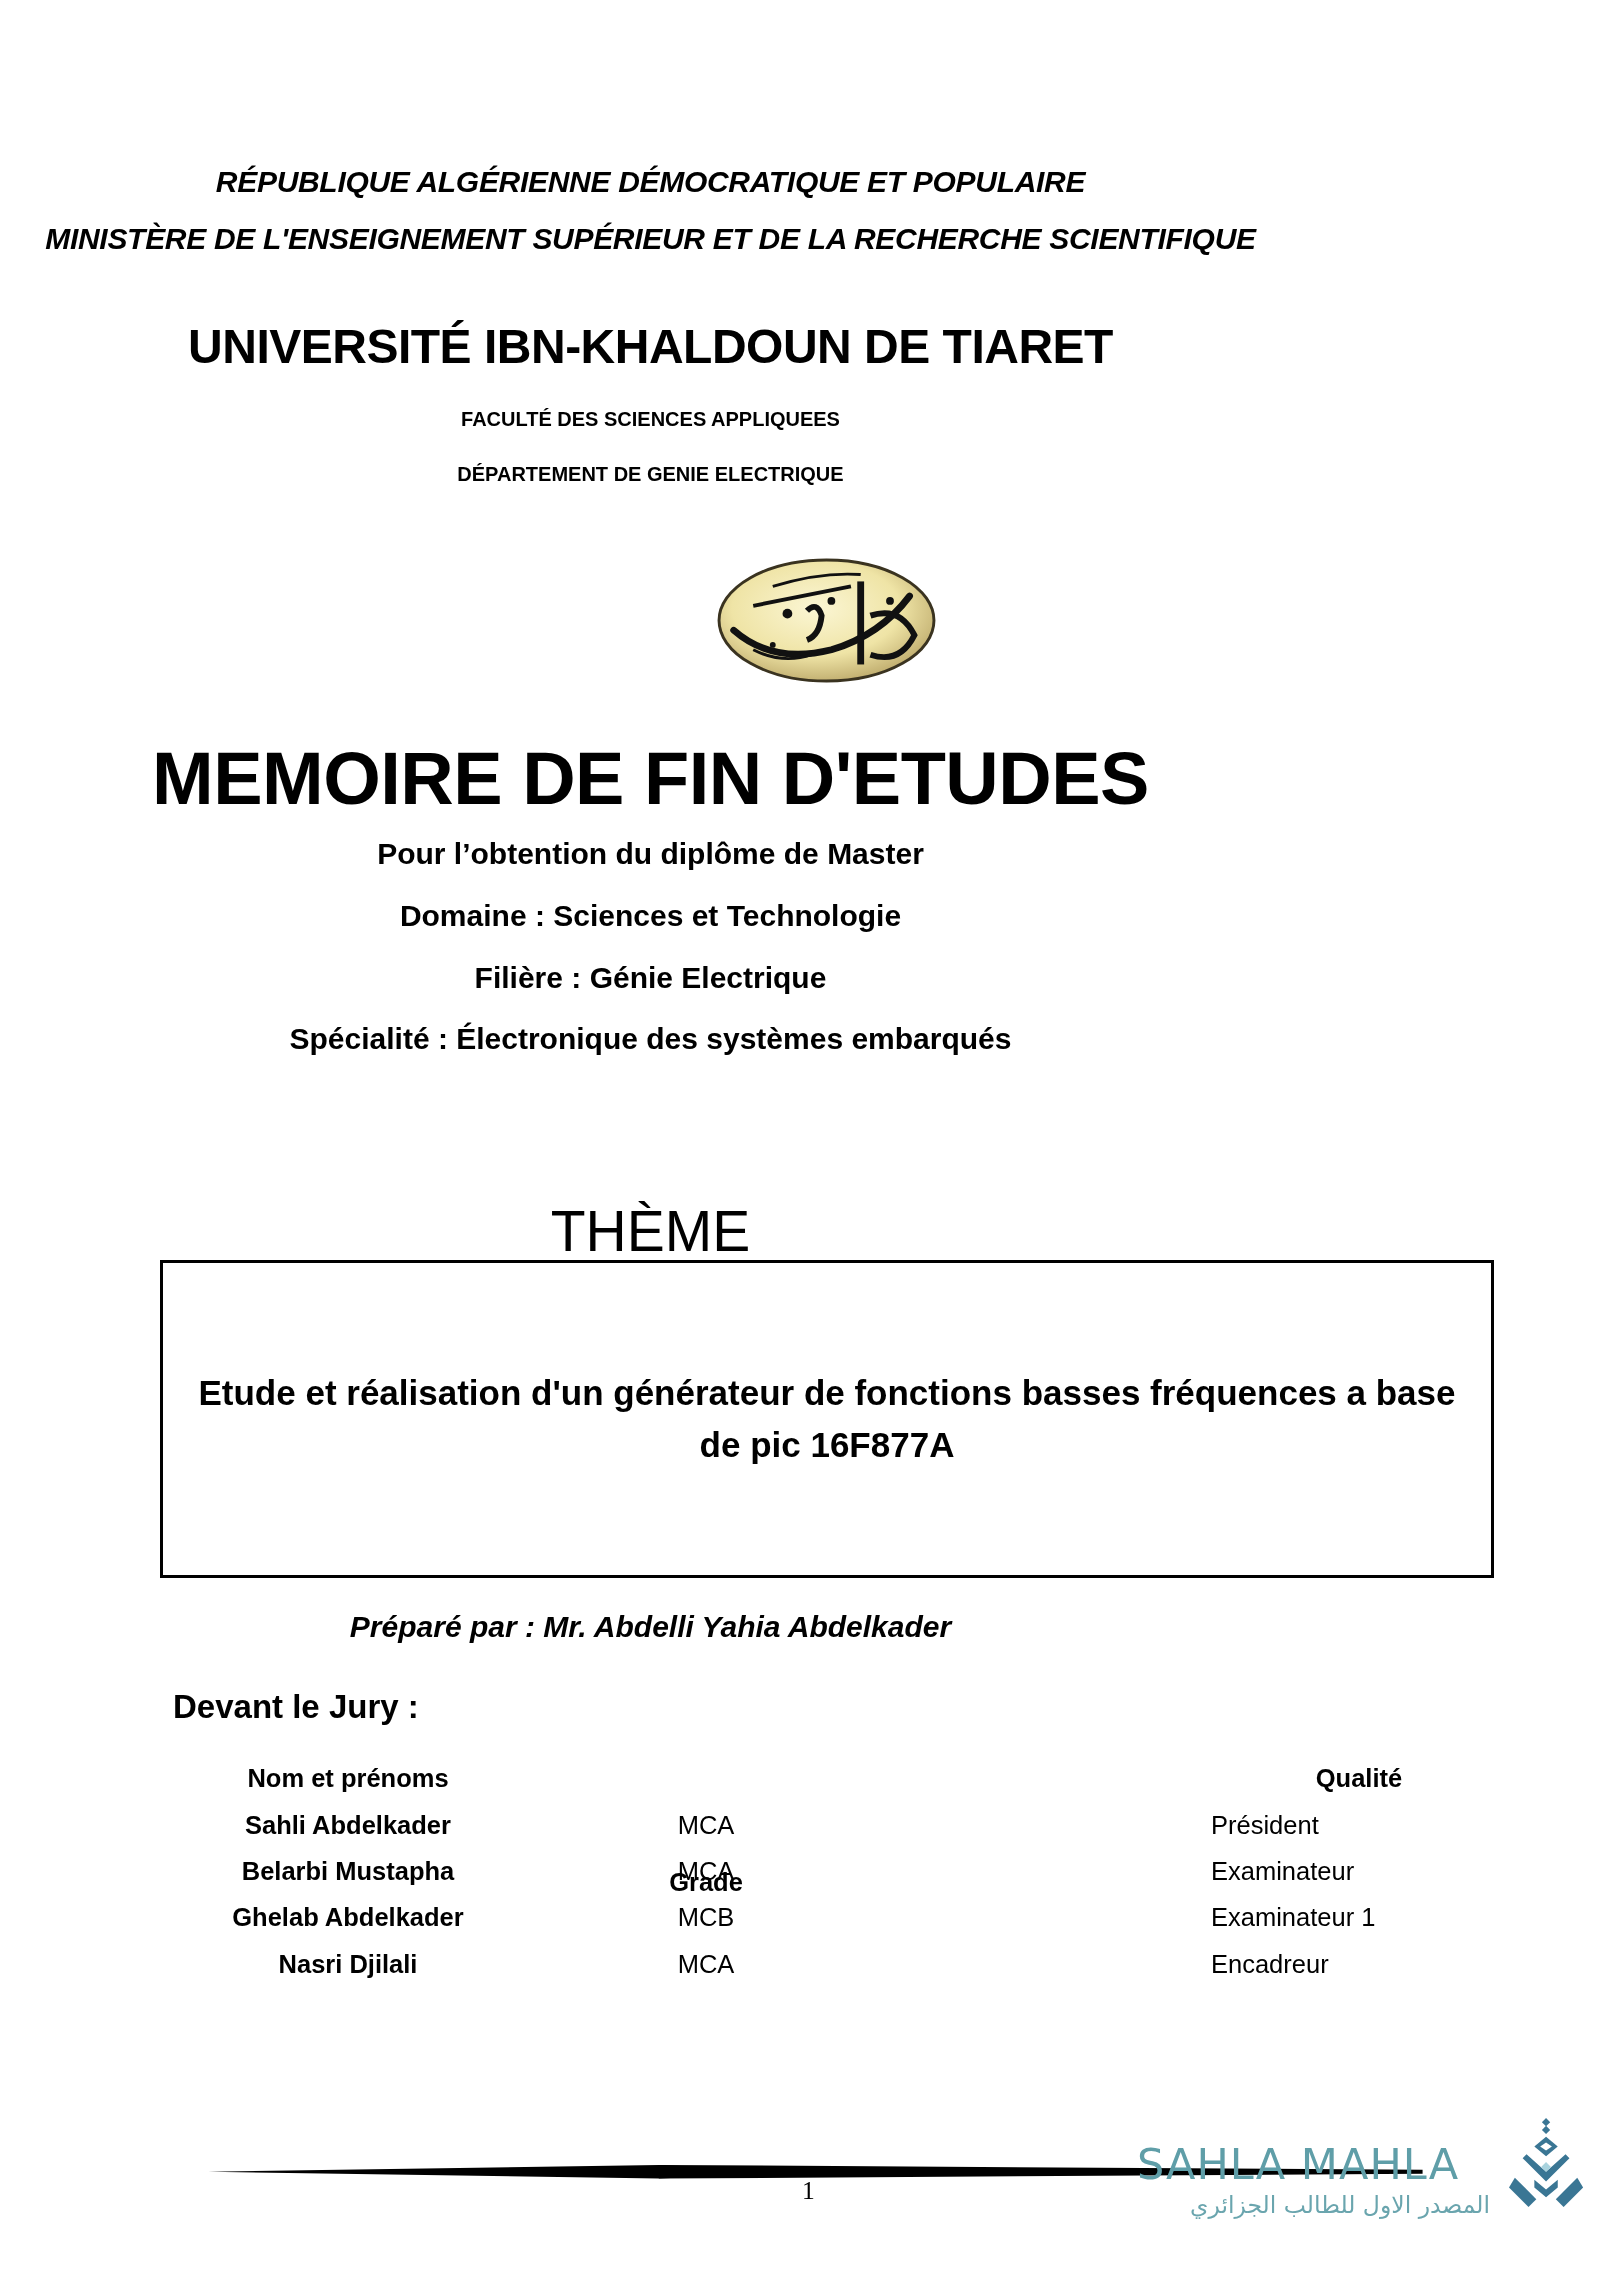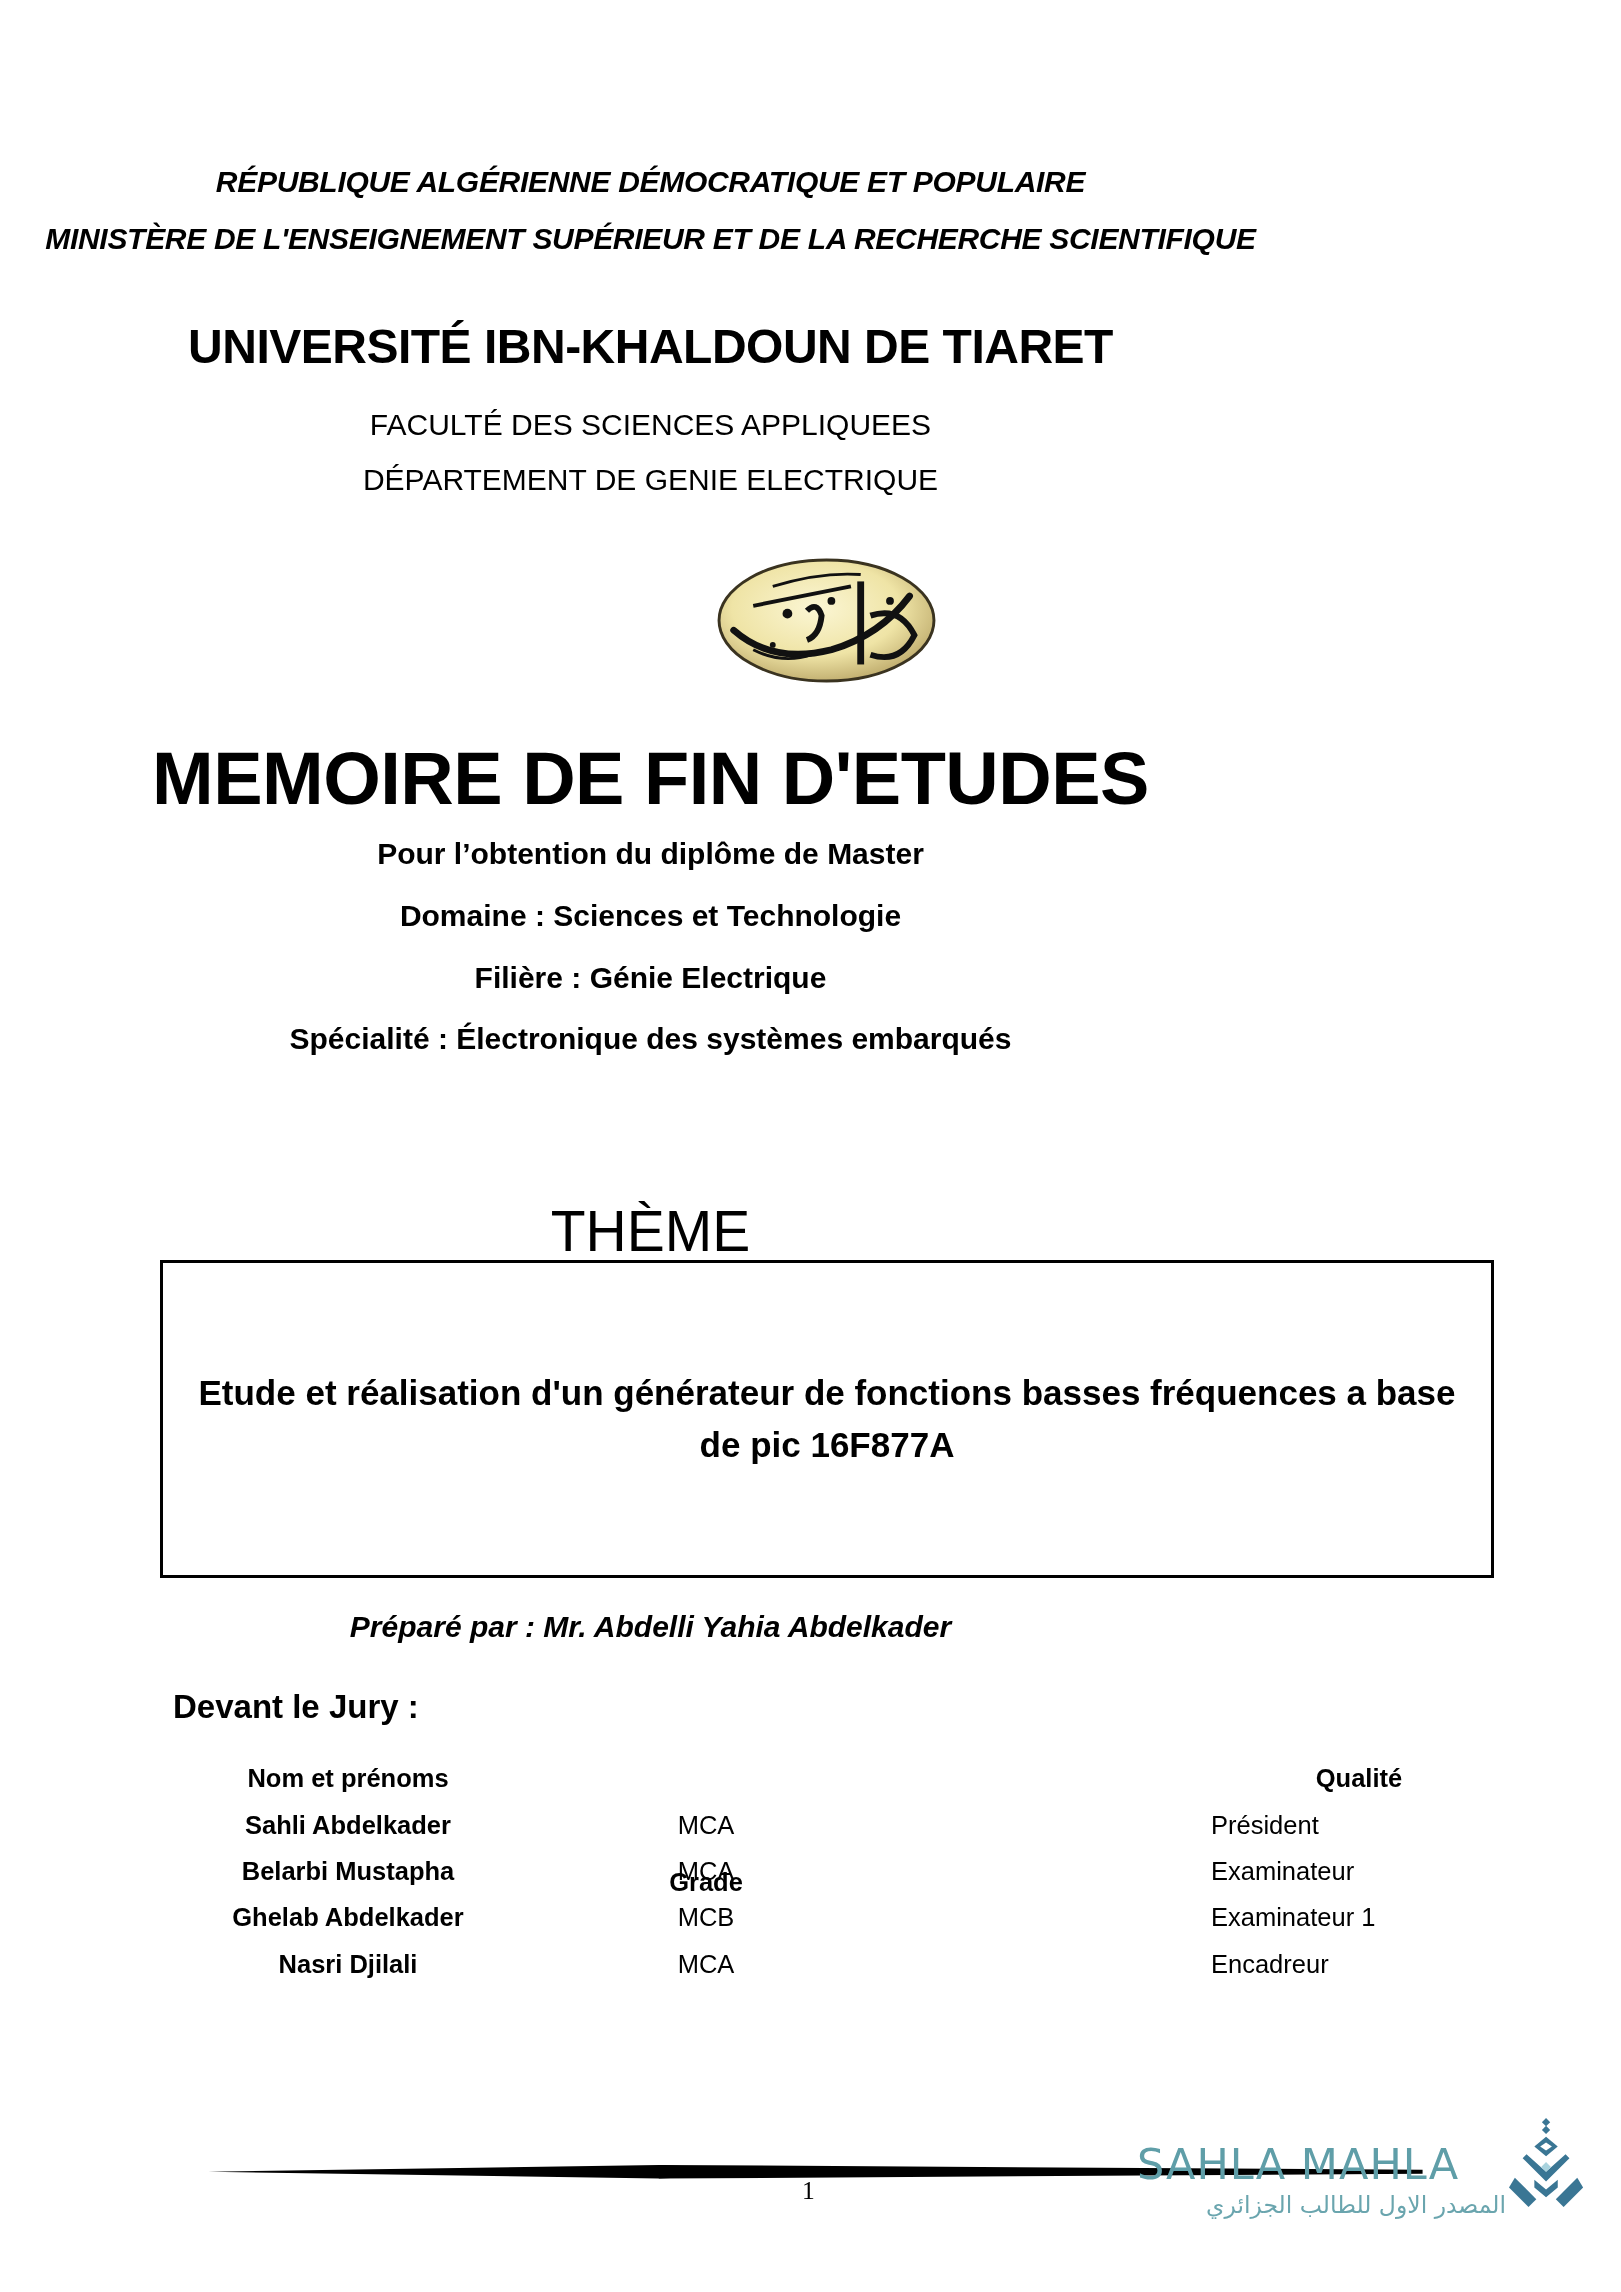--- a/index.html
+++ b/index.html
@@ -3,21 +3,21 @@
 <meta charset="utf-8">
 <style>
   html, body { margin: 0; padding: 0; background: #ffffff; }
   body {
     width: 1621px; height: 2293px; position: relative; overflow: hidden;
     font-family: "Liberation Sans", sans-serif; color: #000;
   }
   .abs { position: absolute; left: 0; width: 1301px; text-align: center; white-space: nowrap; }
   .hdr-italic { font-weight: bold; font-style: italic; font-size: 30px; letter-spacing: -0.3px; }
   .univ { font-weight: bold; font-size: 48px; letter-spacing: -0.5px; }
-  .fac { font-weight: normal; font-size: 30px; }
+  .fac { font-weight: bold; font-size: 20px; }
   .memoire { font-weight: bold; font-size: 74px; letter-spacing: -0.5px; }
   .sub { font-weight: bold; font-size: 30px; }
   .theme { font-weight: normal; font-size: 57px; }
   .theme-box {
     position: absolute; left: 160px; top: 1260px; width: 1328px; height: 312px;
     border: 3.9px solid #000; box-sizing: content-box;
     display: flex; align-items: center; justify-content: center; text-align: center;
   }
   .theme-text { font-weight: bold; font-size: 35px; line-height: 52px; width: 1274px; }
   .prepare { font-weight: bold; font-style: italic; font-size: 30px; }
@@ -25,21 +25,21 @@
   .jury-col { position: absolute; font-size: 25.5px; white-space: nowrap; }
   .jh { font-weight: bold; }
   .name-col { left: 201px; width: 294px; text-align: center; }
   .grade-col { left: 647px; width: 118px; text-align: center; }
   .qual-col { left: 1202px; width: 245px; text-align: left; margin-left: 9px; }
   .qual-hdr { left: 1300px; width: 118px; text-align: center; }
   .footer-line { position: absolute; left: 208px; top: 2160px; }
   .page-num { position: absolute; left: 802px; top: 2176px; font-family: "Liberation Serif", serif; font-size: 25.5px; }
   .watermark { position: absolute; left: 1137px; top: 2117px; }
   .wm-latin { position: absolute; left: 0; top: 21.6px; font-family: "DejaVu Sans", sans-serif; font-size: 43px; color: #5f9ea8; letter-spacing: 1px; white-space: nowrap; }
-  .wm-arabic { position: absolute; left: 16px; top: 74px; font-family: "DejaVu Sans", sans-serif; font-size: 23.5px; color: #6aa5ae; white-space: nowrap; direction: rtl; width: 353px; text-align: right; }
+  .wm-arabic { position: absolute; left: 0; top: 74px; font-family: "DejaVu Sans", sans-serif; font-size: 23.5px; color: #6aa5ae; white-space: nowrap; direction: rtl; width: 353px; text-align: right; }
   .wm-emblem { position: absolute; left: 372px; top: 0px; }
   .logo { position: absolute; left: 714px; top: 557px; }
 </style>
 </head>
 <body>
 
 <div class="abs hdr-italic" style="top:165px;">RÉPUBLIQUE ALGÉRIENNE DÉMOCRATIQUE ET POPULAIRE</div>
 <div class="abs hdr-italic" style="top:222px;">MINISTÈRE DE L'ENSEIGNEMENT SUPÉRIEUR ET DE LA RECHERCHE SCIENTIFIQUE</div>
 
 <div class="abs univ" style="top:319px;">UNIVERSITÉ IBN-KHALDOUN DE TIARET</div>

